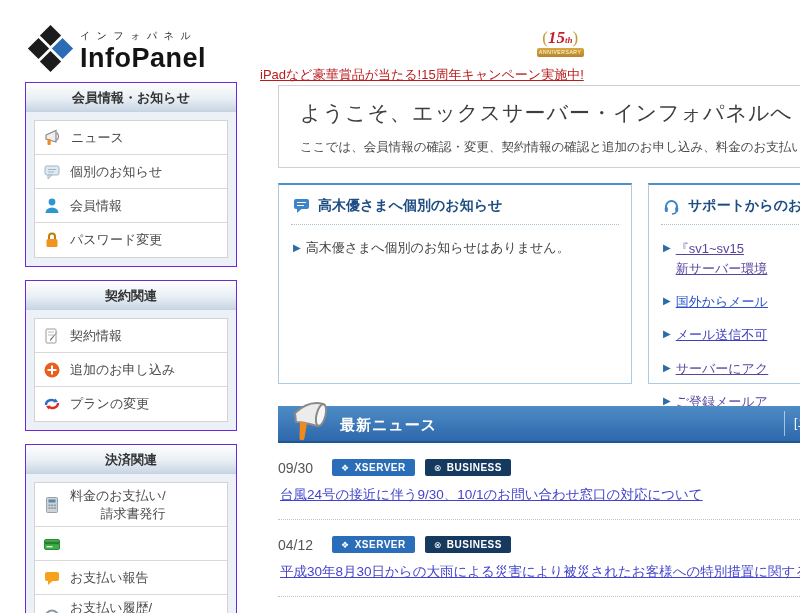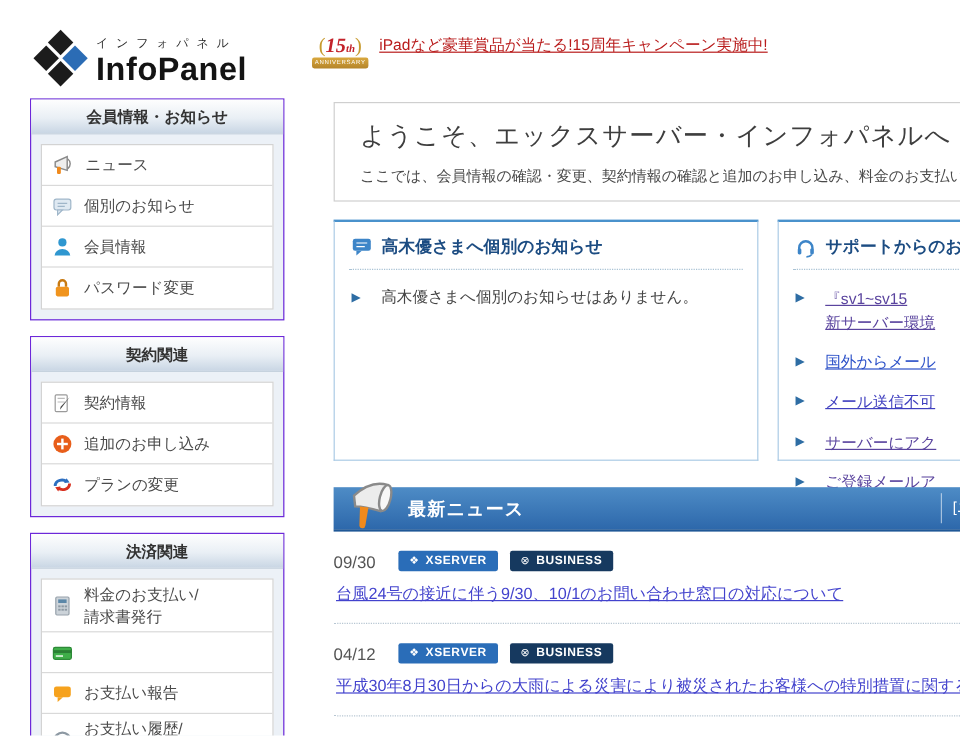--- a/index.html
+++ b/index.html
@@ -14,58 +14,58 @@
   .logo { position:absolute; left:29px; top:26px; display:flex; align-items:center; gap:7px; cursor:pointer; }
   .diamonds { position:relative; width:44px; height:48px; }
   .dm { position:absolute; width:15px; height:15px; background:#1c1c1c; transform:rotate(45deg); }
   .dm.d1 { left:14px; top:2px; }
   .dm.d2 { left:2px;  top:15px; }
   .dm.d3 { left:26px; top:15px; background:#2b6cb5; }
   .dm.d4 { left:14px; top:28px; }
   .logo-jp { font-size:10px; letter-spacing:6.5px; color:#2e2e2e; white-space:nowrap; margin-bottom:2px; }
   .logo-en { font-size:27px; font-weight:bold; color:#141414; line-height:1; letter-spacing:0.5px; }
 
-  .campaign { position:absolute; left:260px; top:29px; display:flex; align-items:flex-start; gap:9px; }
+  .campaign { position:absolute; left:260px; top:29px; display:flex; align-items:flex-end; gap:9px;flex-direction:column; }
   .badge15 { width:47px; text-align:center; flex-shrink:0; }
   .badge15-num { font-family:"Liberation Serif","DejaVu Serif",serif; font-style:italic; font-weight:bold;
                  color:#c3222a; font-size:17px; line-height:1; }
   .badge15-num .paren { color:#c79a2e; font-style:normal; font-weight:normal; }
   .badge15-num .th { font-size:9px; }
   .badge15-ribbon { margin-top:2px; background:linear-gradient(#d9a83e,#b5852a); color:#fff;
                     font-size:5px; letter-spacing:0.6px; padding:1px 0 2px; border-radius:2px; }
   .campaign-link { font-size:13px; color:#b91c1c; text-decoration:underline; }
 
   
   .sidebar { position:absolute; left:25px; top:82px; width:212px; }
   .side-section { border:1px solid #6d28d9; background:#ecf1f7; margin-bottom:13px; }
   .side-header { height:29px; line-height:29px; text-align:center; font-size:13px; font-weight:bold; color:#333;
                  background:linear-gradient(#fefefe 0%, #e9eff5 55%, #c9d6e4 100%);
                  border-bottom:1px solid #c6d2de; }
-  .side-items { margin:8px; background:#fff; border:1px solid #d3d3d3; }
+  .side-items { margin:8px; background:#fff; border:1px solid #d3d3d3;text-align:right; }
   .side-item { display:flex; align-items:center; gap:9px; padding:4px 8px; min-height:34px;
                border-bottom:1px solid #d9d9d9; font-size:13px; color:#4a4a4a; cursor:pointer; }
   .side-item:last-child { border-bottom:none; }
   .side-item .lbl { line-height:1.35; white-space:pre-line; }
   .side-item svg { flex-shrink:0; }
 
   
   .main { position:absolute; left:278px; top:85px; width:700px; }
   .welcome-box { width:700px; height:83px; border:1px solid #cfcfcf; background:#fff; padding:13px 21px 0; }
   .welcome-title { font-size:21px; font-weight:normal; color:#3e3e3e; letter-spacing:1px; margin-bottom:12px; }
   .welcome-desc { font-size:12.5px; color:#4a4a4a; white-space:nowrap; overflow:hidden; }
 
   .boxes-row { margin-top:15px; display:flex; gap:16px; }
   .info-box { background:#fff; border:1px solid #abcbe5; border-top:2px solid #4a92cc; height:201px; }
   .info-box.notice { width:412px; }
   .info-box.support { width:330px; flex-shrink:0; }
   .box-header { display:flex; align-items:center; gap:8px; padding:12px 14px 9px; font-size:14px;
                 font-weight:bold; color:#1c4c82; white-space:nowrap; }
   .box-divider { border-bottom:1px dotted #a9c2d4; margin:0 12px; }
   .box-content { padding:14px; font-size:13px; color:#444; }
-  .bullet-row { display:flex; gap:17px; margin-bottom:13px; align-items:flex-start; white-space:nowrap; }
+  .bullet-row { display:flex; gap:5px; margin-bottom:13px; align-items:flex-start; white-space:nowrap; }
   .tri::before { content:"▶"; color:#2e6da4; font-size:10px; line-height:1.7; }
   .support-link { text-decoration:underline; line-height:1.55; white-space:pre-line; display:inline-block; }
   .c-purple { color:#5a449e; }
   .c-blue   { color:#2b50c8; }
   .c-violet { color:#3f3fbf; }
 
   
   .news-bar { position:relative; margin-top:22px; width:700px; height:37px;
               background:linear-gradient(#4e8cc6,#2d68ab); border-bottom:2px solid #1f5796; }
   .news-title { margin-left:62px; line-height:37px; color:#fff; font-weight:bold; font-size:15px; letter-spacing:1px; }

